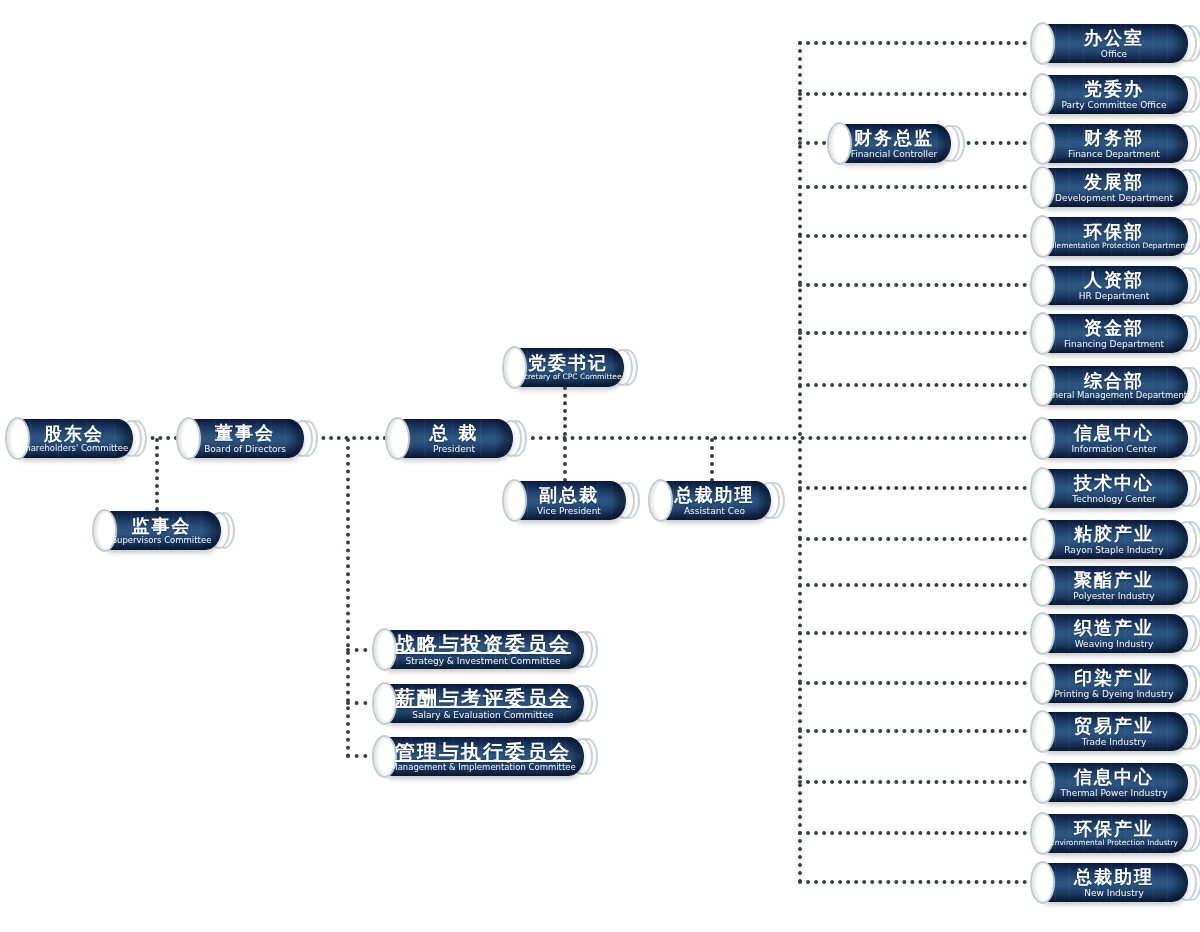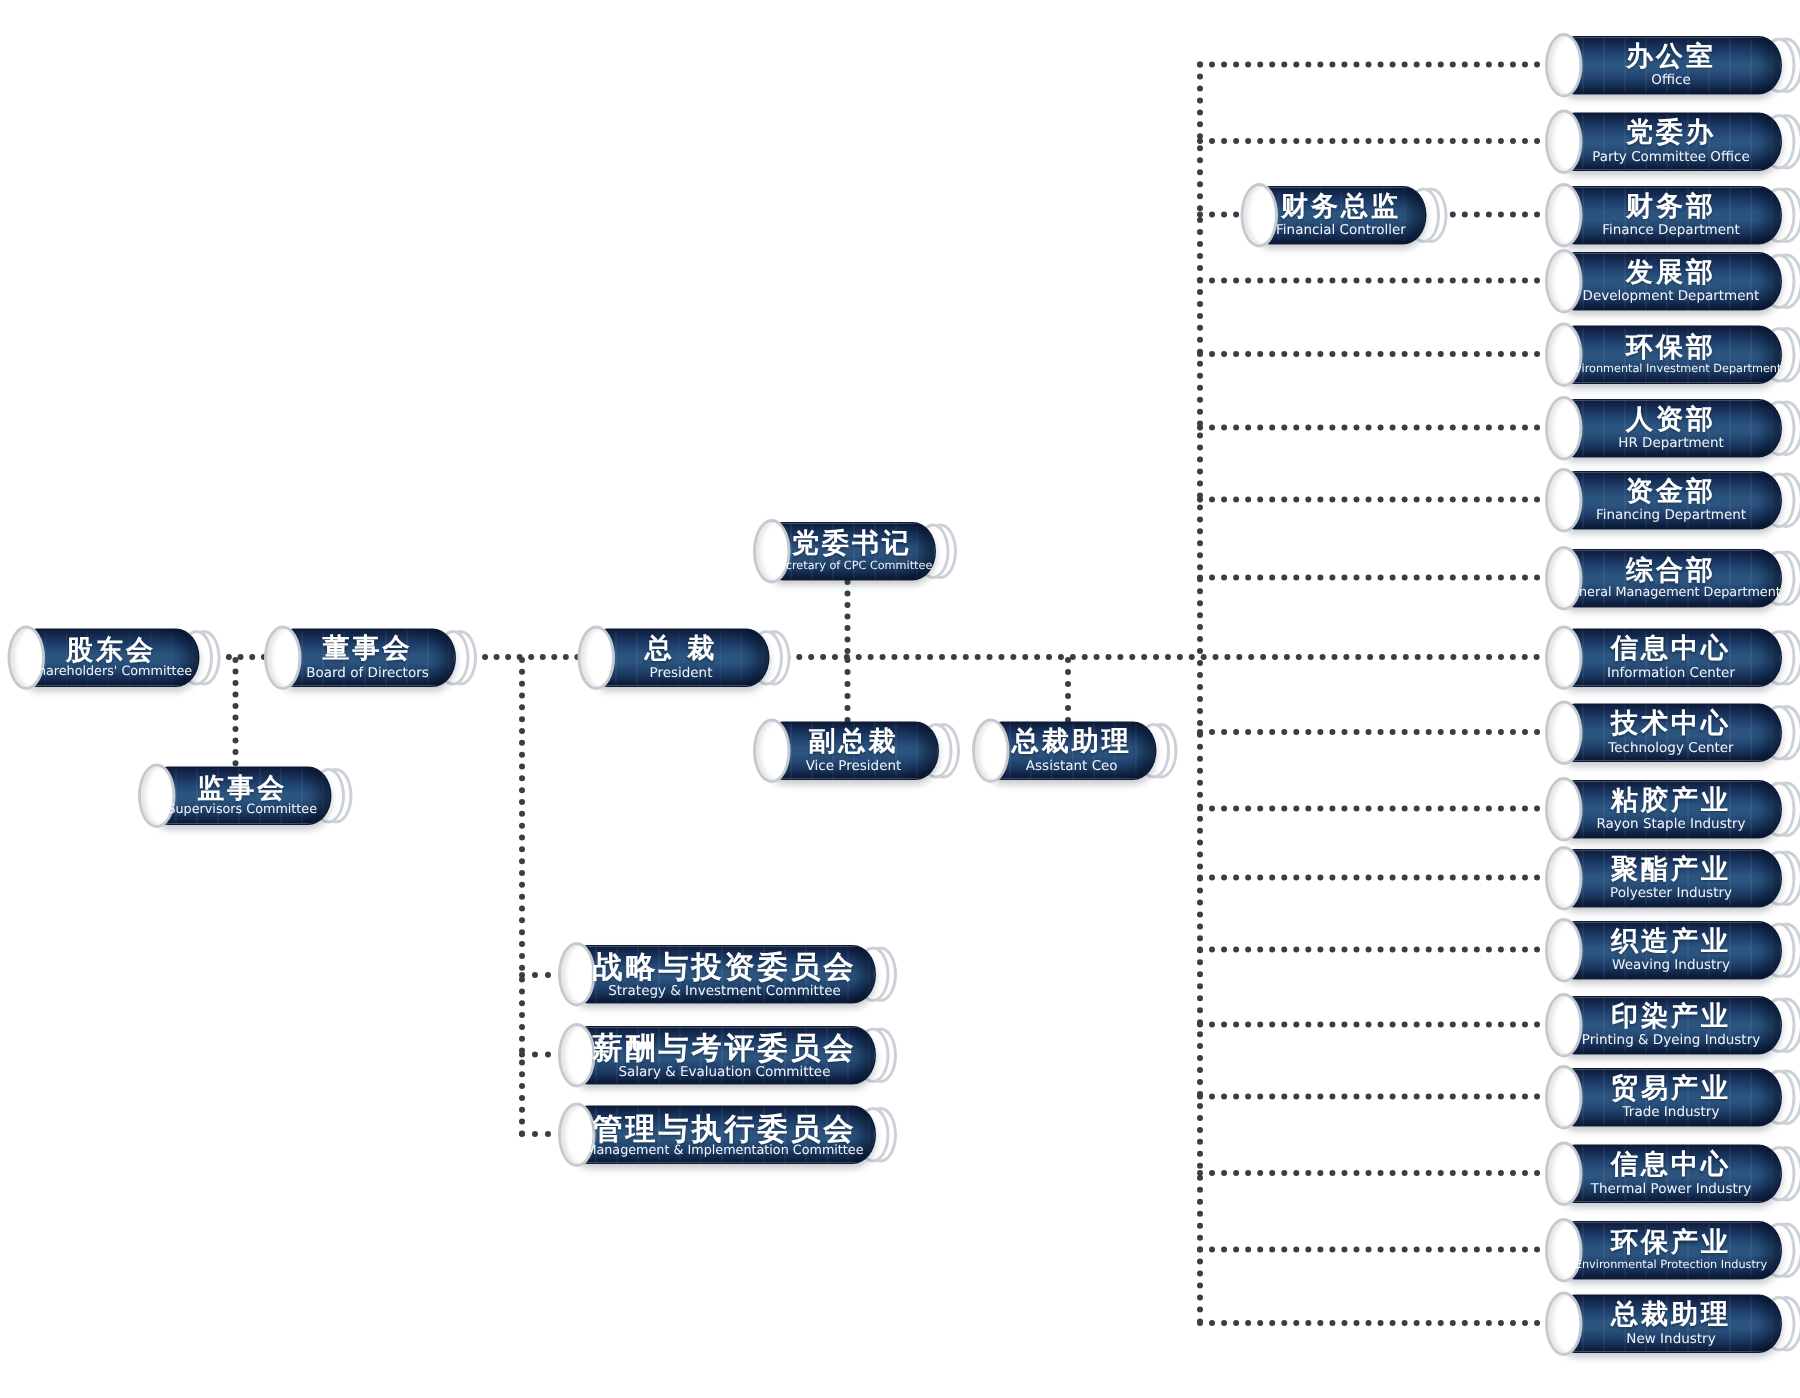--- a/index.html
+++ b/index.html
@@ -31,21 +31,21 @@
     background:#fff;border:2px solid #c5cad1;box-sizing:border-box;z-index:2;
     box-shadow:inset 3px 0 3px rgba(0,0,0,.10);}
   .label{position:absolute;left:14px;right:8px;top:0;bottom:0;z-index:3;
     display:flex;flex-direction:column;align-items:center;justify-content:center;
     color:#fff;text-align:center;line-height:1.12;}
   .zh{font-size:18px;font-weight:700;letter-spacing:2px;white-space:nowrap;
     text-shadow:0 1px 2px rgba(0,0,0,.35);}
   .en{font-size:9px;white-space:nowrap;opacity:.95;}
   .en-s{font-size:8.5px;}
   .en-xs{font-size:7.5px;}
-  .lg .zh{font-size:20px;}
+  .lg .zh{font-size:20px;text-decoration:underline;}
 </style>
 </head>
 <body>
 
 <div class="stage">
 
   <div class="chain-h" style="left:135px;top:436px;width:43px"></div>
   <div class="chain-h" style="left:306px;top:436px;width:81px"></div>
   <div class="chain-h" style="left:515px;top:436px;width:520px"></div>
   <div class="chain-v" style="left:155px;top:438px;height:73px"></div>
@@ -229,21 +229,21 @@
       <span class="en">Development Department</span>
     </span>
   </div>
   <div class="node" style="left:1030px;top:217px;width:162px">
     <span class="ring r2"></span>
     <span class="ring r1"></span>
     <span class="cyl-body"></span>
     <span class="mouth"></span>
     <span class="label">
       <span class="zh">环保部</span>
-      <span class="en en-xs">Environmental Investment Department</span>
+      <span class="en en-xs">Implementation Protection Department</span>
     </span>
   </div>
   <div class="node" style="left:1030px;top:266px;width:162px">
     <span class="ring r2"></span>
     <span class="ring r1"></span>
     <span class="cyl-body"></span>
     <span class="mouth"></span>
     <span class="label">
       <span class="zh">人资部</span>
       <span class="en">HR Department</span>

